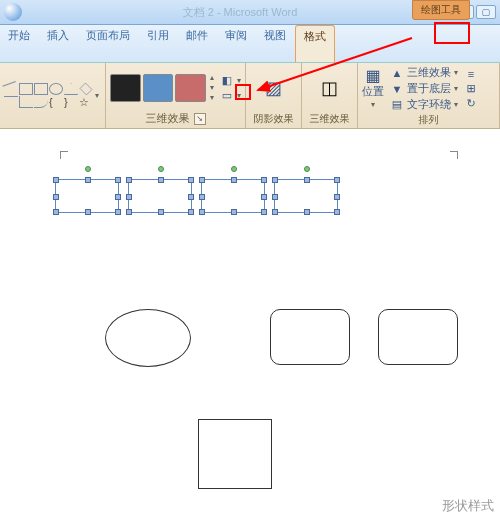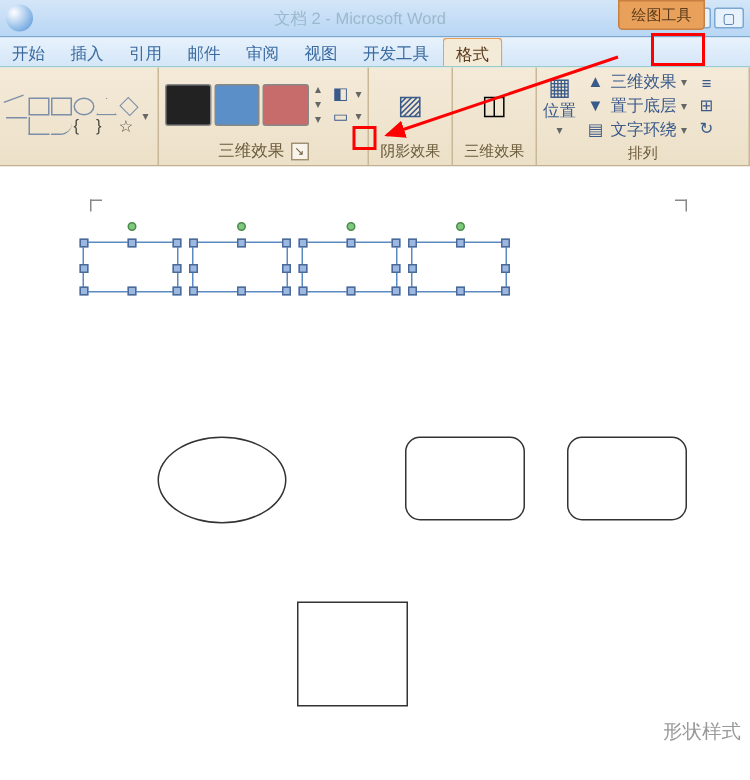--- a/index.html
+++ b/index.html
@@ -4,21 +4,21 @@
 <style>
 *{box-sizing:border-box;margin:0;padding:0;font-family:"Microsoft YaHei",SimSun,sans-serif;font-size:11px}
 body{background:#fff;width:500px;height:520px;overflow:hidden;position:relative}
 .title-bar{height:22px;background:linear-gradient(#d4e6f8,#b8d6f4);display:flex;align-items:center;padding:12px 4px;border-bottom:1px solid #7ba7d1}
 .orb{width:18px;height:18px;border-radius:50%;background:radial-gradient(circle at 30% 30%,#fff,#4a90d9);margin-right:6px}
 .title-txt{flex:1;text-align:center;color:#3a6aa0;font-size:11px}
 .title-faint{color:#8ab;opacity:.7}
 .ctx-tab{position:absolute;right:30px;top:0;background:#e8a05a;color:#5a3a1a;padding:2px 8px;border-radius:0 0 3px 3px;font-size:10px;border:1px solid #c88040}
 .win-btns{display:flex;align-items:center}
 .win-btn{width:20px;height:14px;border:1px solid #7ba7d1;background:#e8f2fc;margin-left:2px;display:flex;align-items:center;justify-content:center;border-radius:2px;font-size:9px;color:#3a6aa0}
-.menu-bar{height:20px;background:linear-gradient(#e8f2fc,#d4e6f8);display:flex;align-items:stretch;border-bottom:1px solid #9cc}
+.menu-bar{height:38px;background:linear-gradient(#e8f2fc,#d4e6f8);display:flex;align-items:stretch;border-bottom:1px solid #9cc}
 .tab{padding:3px 8px;color:#3a6aa0;cursor:pointer;border-right:1px solid transparent}
 .tab.active{background:#f4ead8;border:1px solid #e8a05a;border-bottom:none;color:#5a3a1a;border-radius:3px 3px 0 0;position:relative}
 .redbox{position:absolute;border:2px solid red;pointer-events:none}
 .redbox.tab-hl{right:30px;top:22px;width:36px;height:22px}
 .redbox.launcher-hl{left:235px;top:84px;width:16px;height:16px}
 .arrow-svg{position:absolute;left:252px;top:34px;pointer-events:none}
 .ribbon{height:66px;background:linear-gradient(#f4ead8,#ece0c8);display:flex;border-bottom:1px solid #c0b090}
 .group{border-right:1px solid #c8b898;display:flex;flex-direction:column;padding:2px 4px}
 .group-body{flex:1;display:flex;align-items:center;gap:2px}
 .group-label{text-align:center;color:#6a5a3a;font-size:10px;padding-top:1px;display:flex;justify-content:center;align-items:center;gap:4px}
@@ -55,25 +55,25 @@
   <div class="win-btns">
     <div class="win-btn">▁</div>
     <div class="win-btn">▢</div>
   </div>
 </div>
 <div class="ctx-tab">绘图工具</div>
 
 <div class="menu-bar">
   <div class="tab">开始</div>
   <div class="tab">插入</div>
+  <div class="tab">页面布局</div>
   <div class="tab">引用</div>
   <div class="tab">邮件</div>
   <div class="tab">审阅</div>
   <div class="tab">视图</div>
-  <div class="tab">开发工具</div>
   <div class="tab active">格式</div>
 </div>
 
 <div class="ribbon">
   <div class="group" style="width:106px">
     <div class="group-body">
       <div class="shapes-gallery">
         <div class="sg" style="border:none;border-top:1px solid #4a6a9a;transform:rotate(-20deg)"></div>
         <div class="sg"></div>
         <div class="sg"></div>

